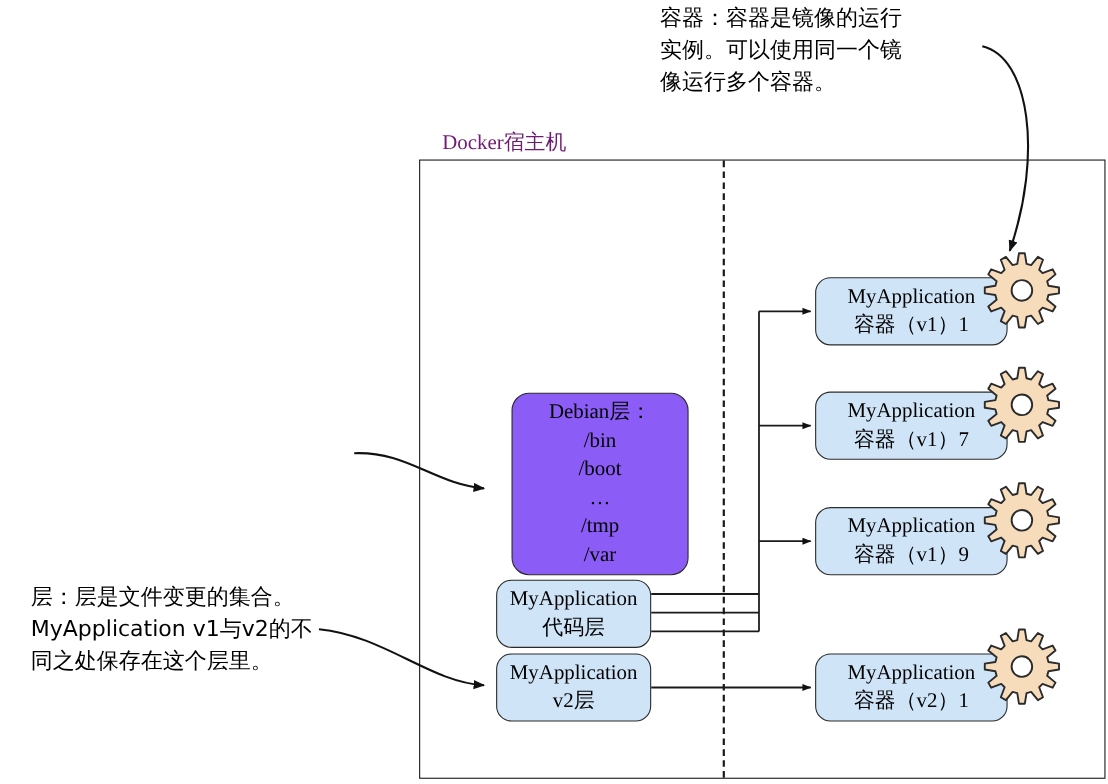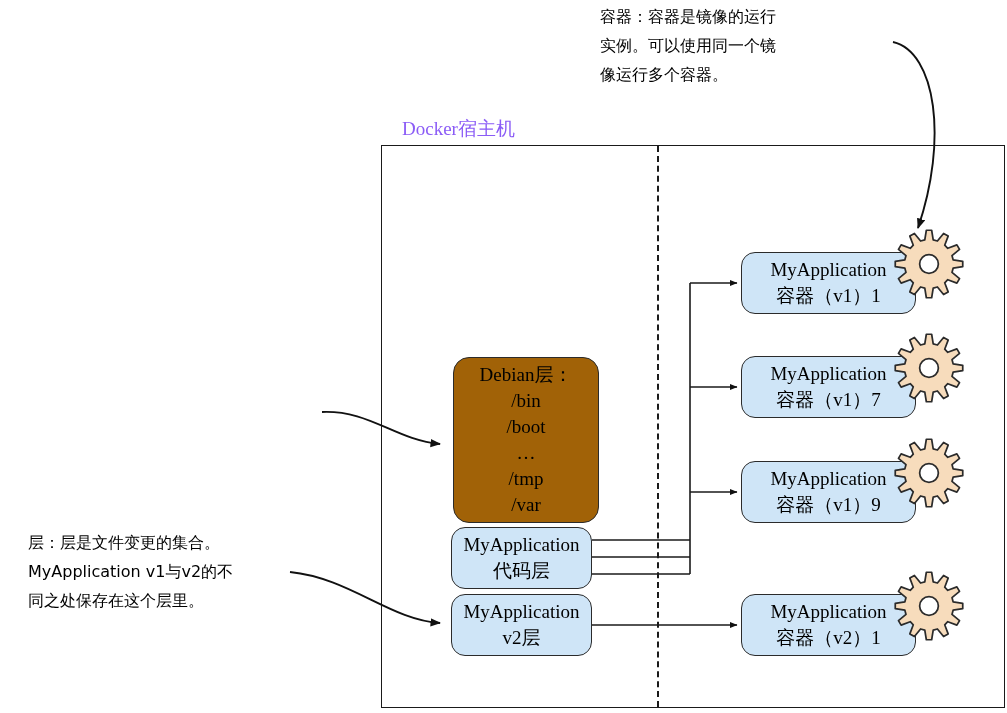--- a/index.html
+++ b/index.html
@@ -13,21 +13,21 @@
     height: 713px;
     background: #ffffff;
     overflow: hidden;
     font-family: "Liberation Serif", "DejaVu Serif", serif;
   }
 
   
   .annot {
     position: absolute;
     font-family: "DejaVu Sans", "Liberation Sans", sans-serif;
-    font-size: 16px;
+    font-size: 20px;
     line-height: 29px;
     color: #000000;
     white-space: pre-line;
     letter-spacing: 0px;
   }
   #annot-container {
     left: 600px;
     top: 2px;
     width: 300px;
   }
@@ -42,21 +42,21 @@
     width: 330px;
     margin-left: 28px;
   }
 
   
   #host-title {
     position: absolute;
     left: 402px;
     top: 116px;
     font-size: 19px;
-    color: #8b5cf6;
+    color: #701a75;
   }
   #host-box {
     position: absolute;
     left: 381px;
     top: 145px;
     width: 624px;
     height: 563px;
     border: 1.6px solid #1a1a1a;
     box-sizing: border-box;
     background: transparent;
@@ -87,22 +87,22 @@
     display: flex;
     flex-direction: column;
     align-items: center;
     justify-content: center;
     font-size: 19px;
     line-height: 26px;
     color: #000;
     text-align: center;
   }
   #layer-debian {
-    left: 453px; top: 357px; width: 146px; height: 166px;
-    background: #a16207;
+    left: 465px; top: 357px; width: 161px; height: 166px;
+    background: #8b5cf6;
     border-radius: 16px;
   }
   #layer-debian .lbl { display: block; }
   #layer-code {
     left: 451px; top: 527px; width: 141px; height: 62px;
     background: #cfe5f7;
   }
   #layer-v2 {
     left: 451px; top: 594px; width: 141px; height: 62px;
     background: #cfe5f7;

